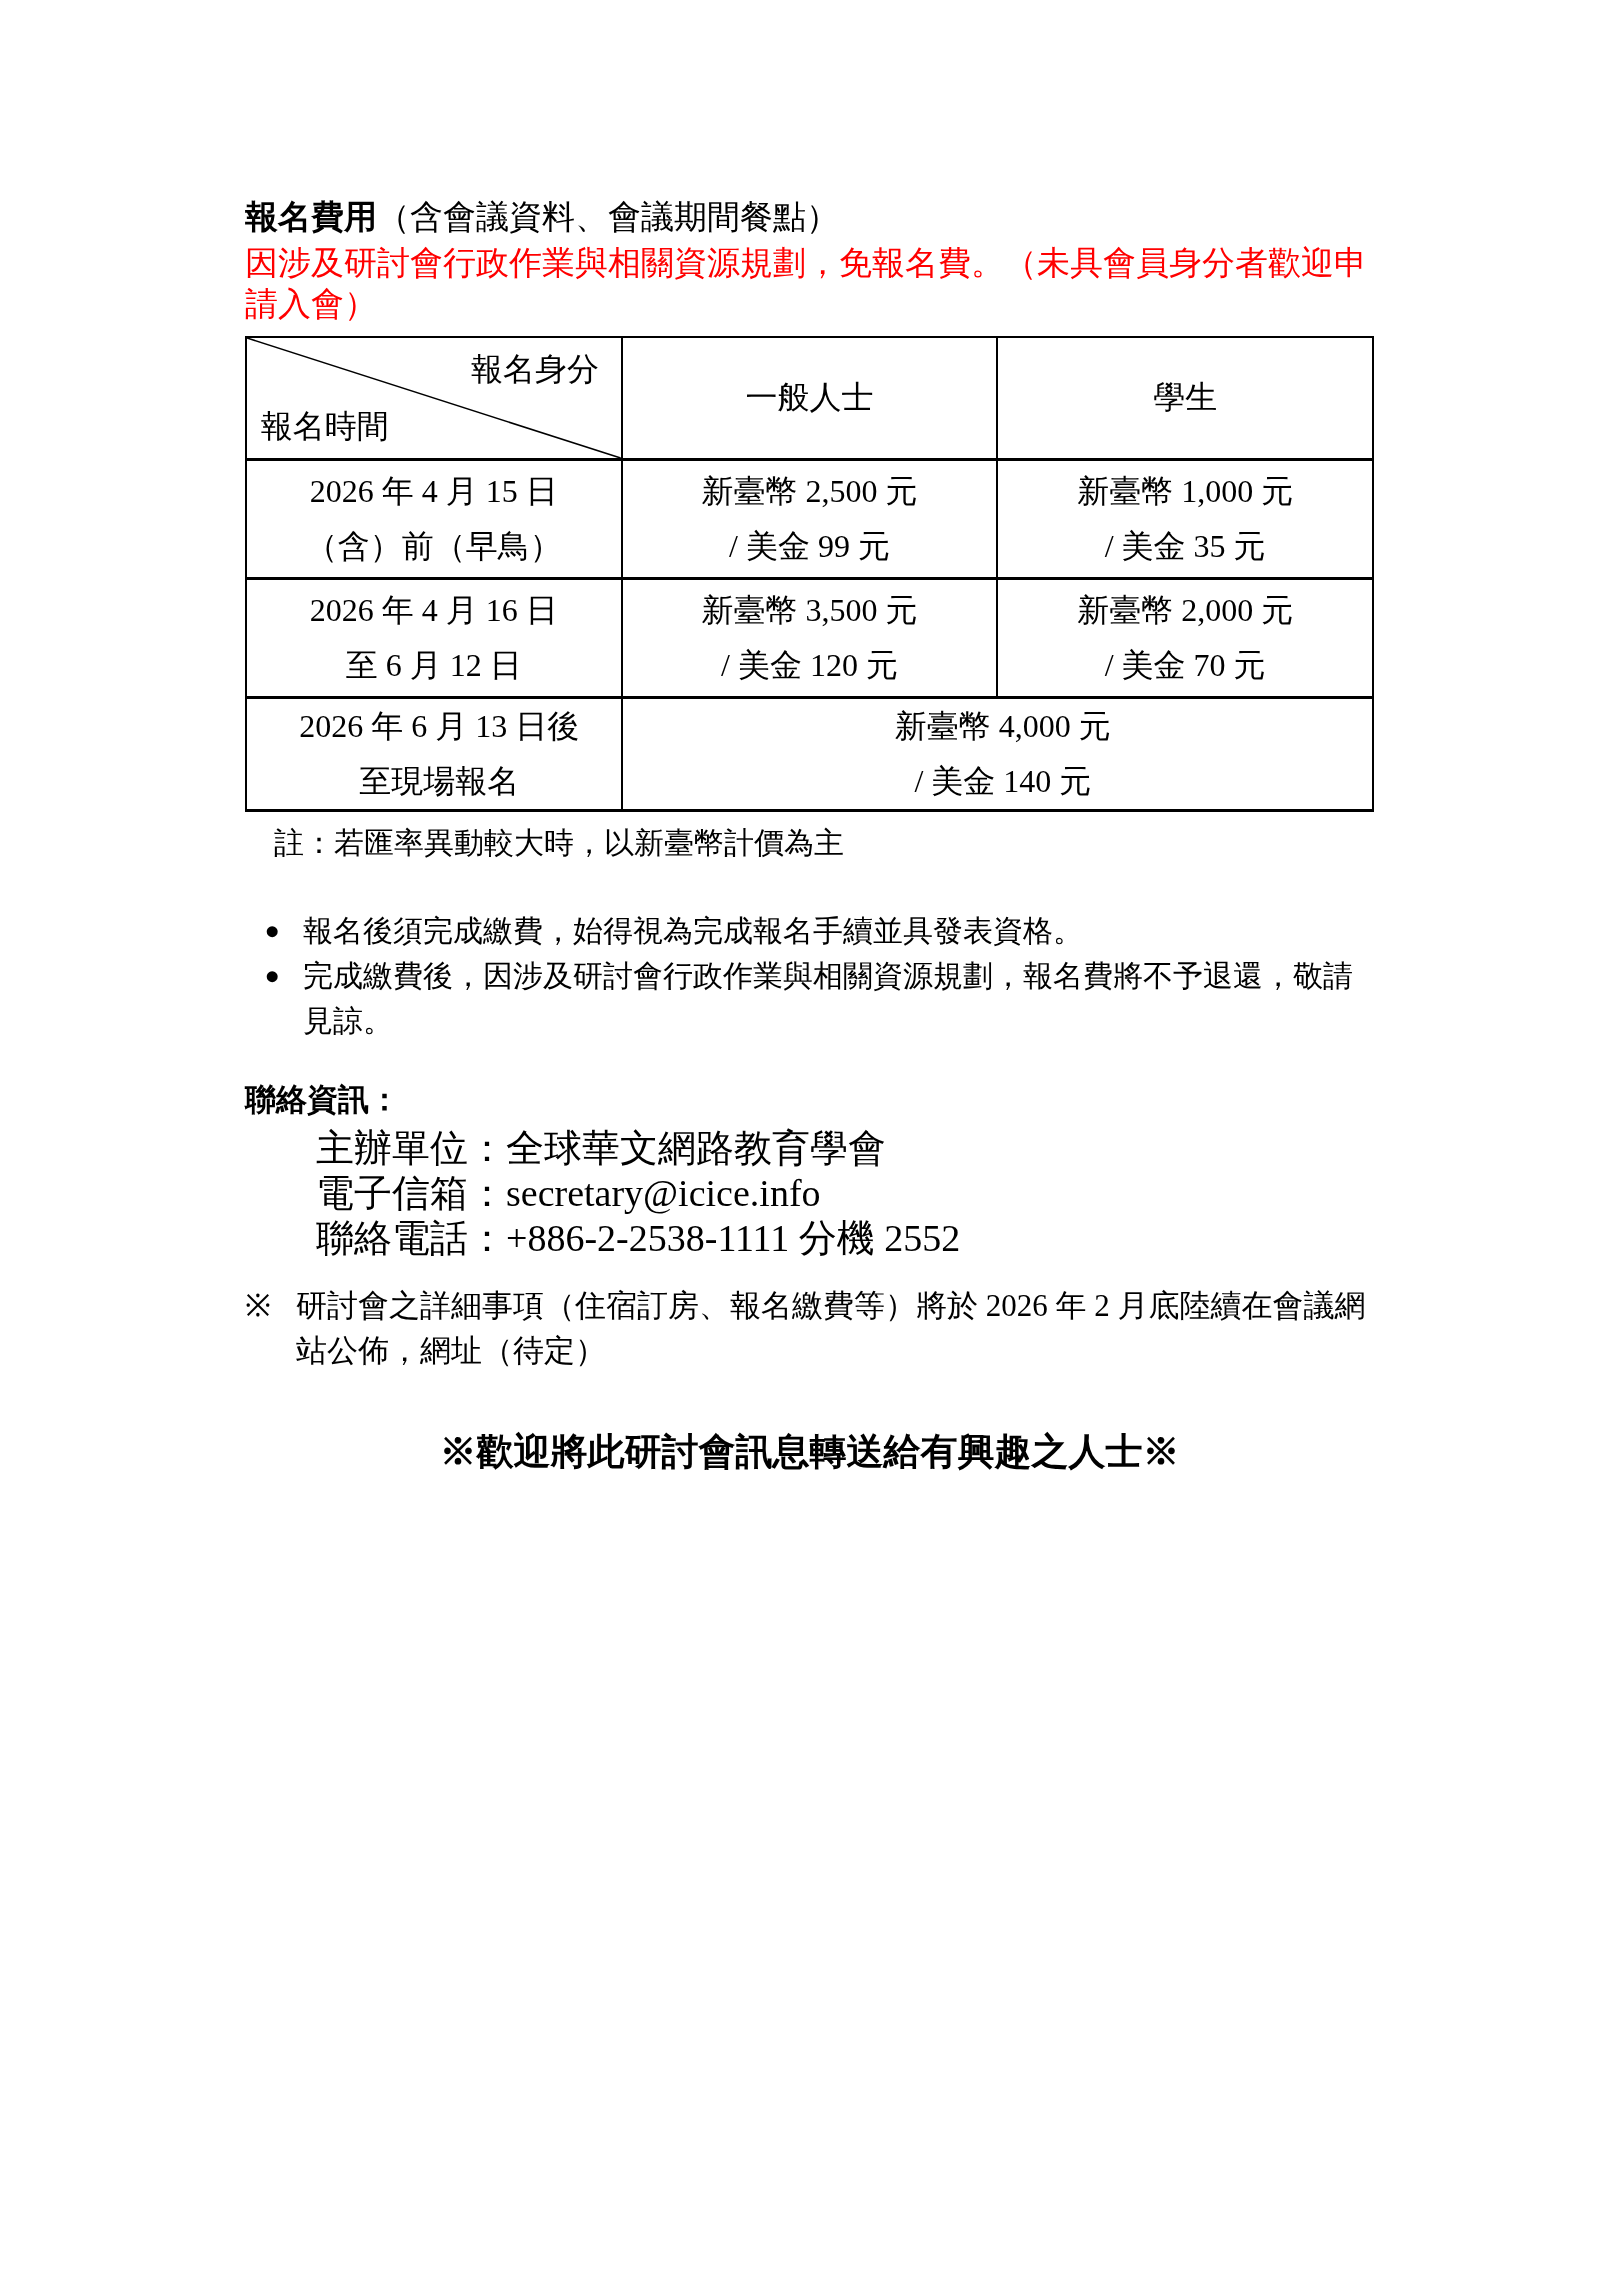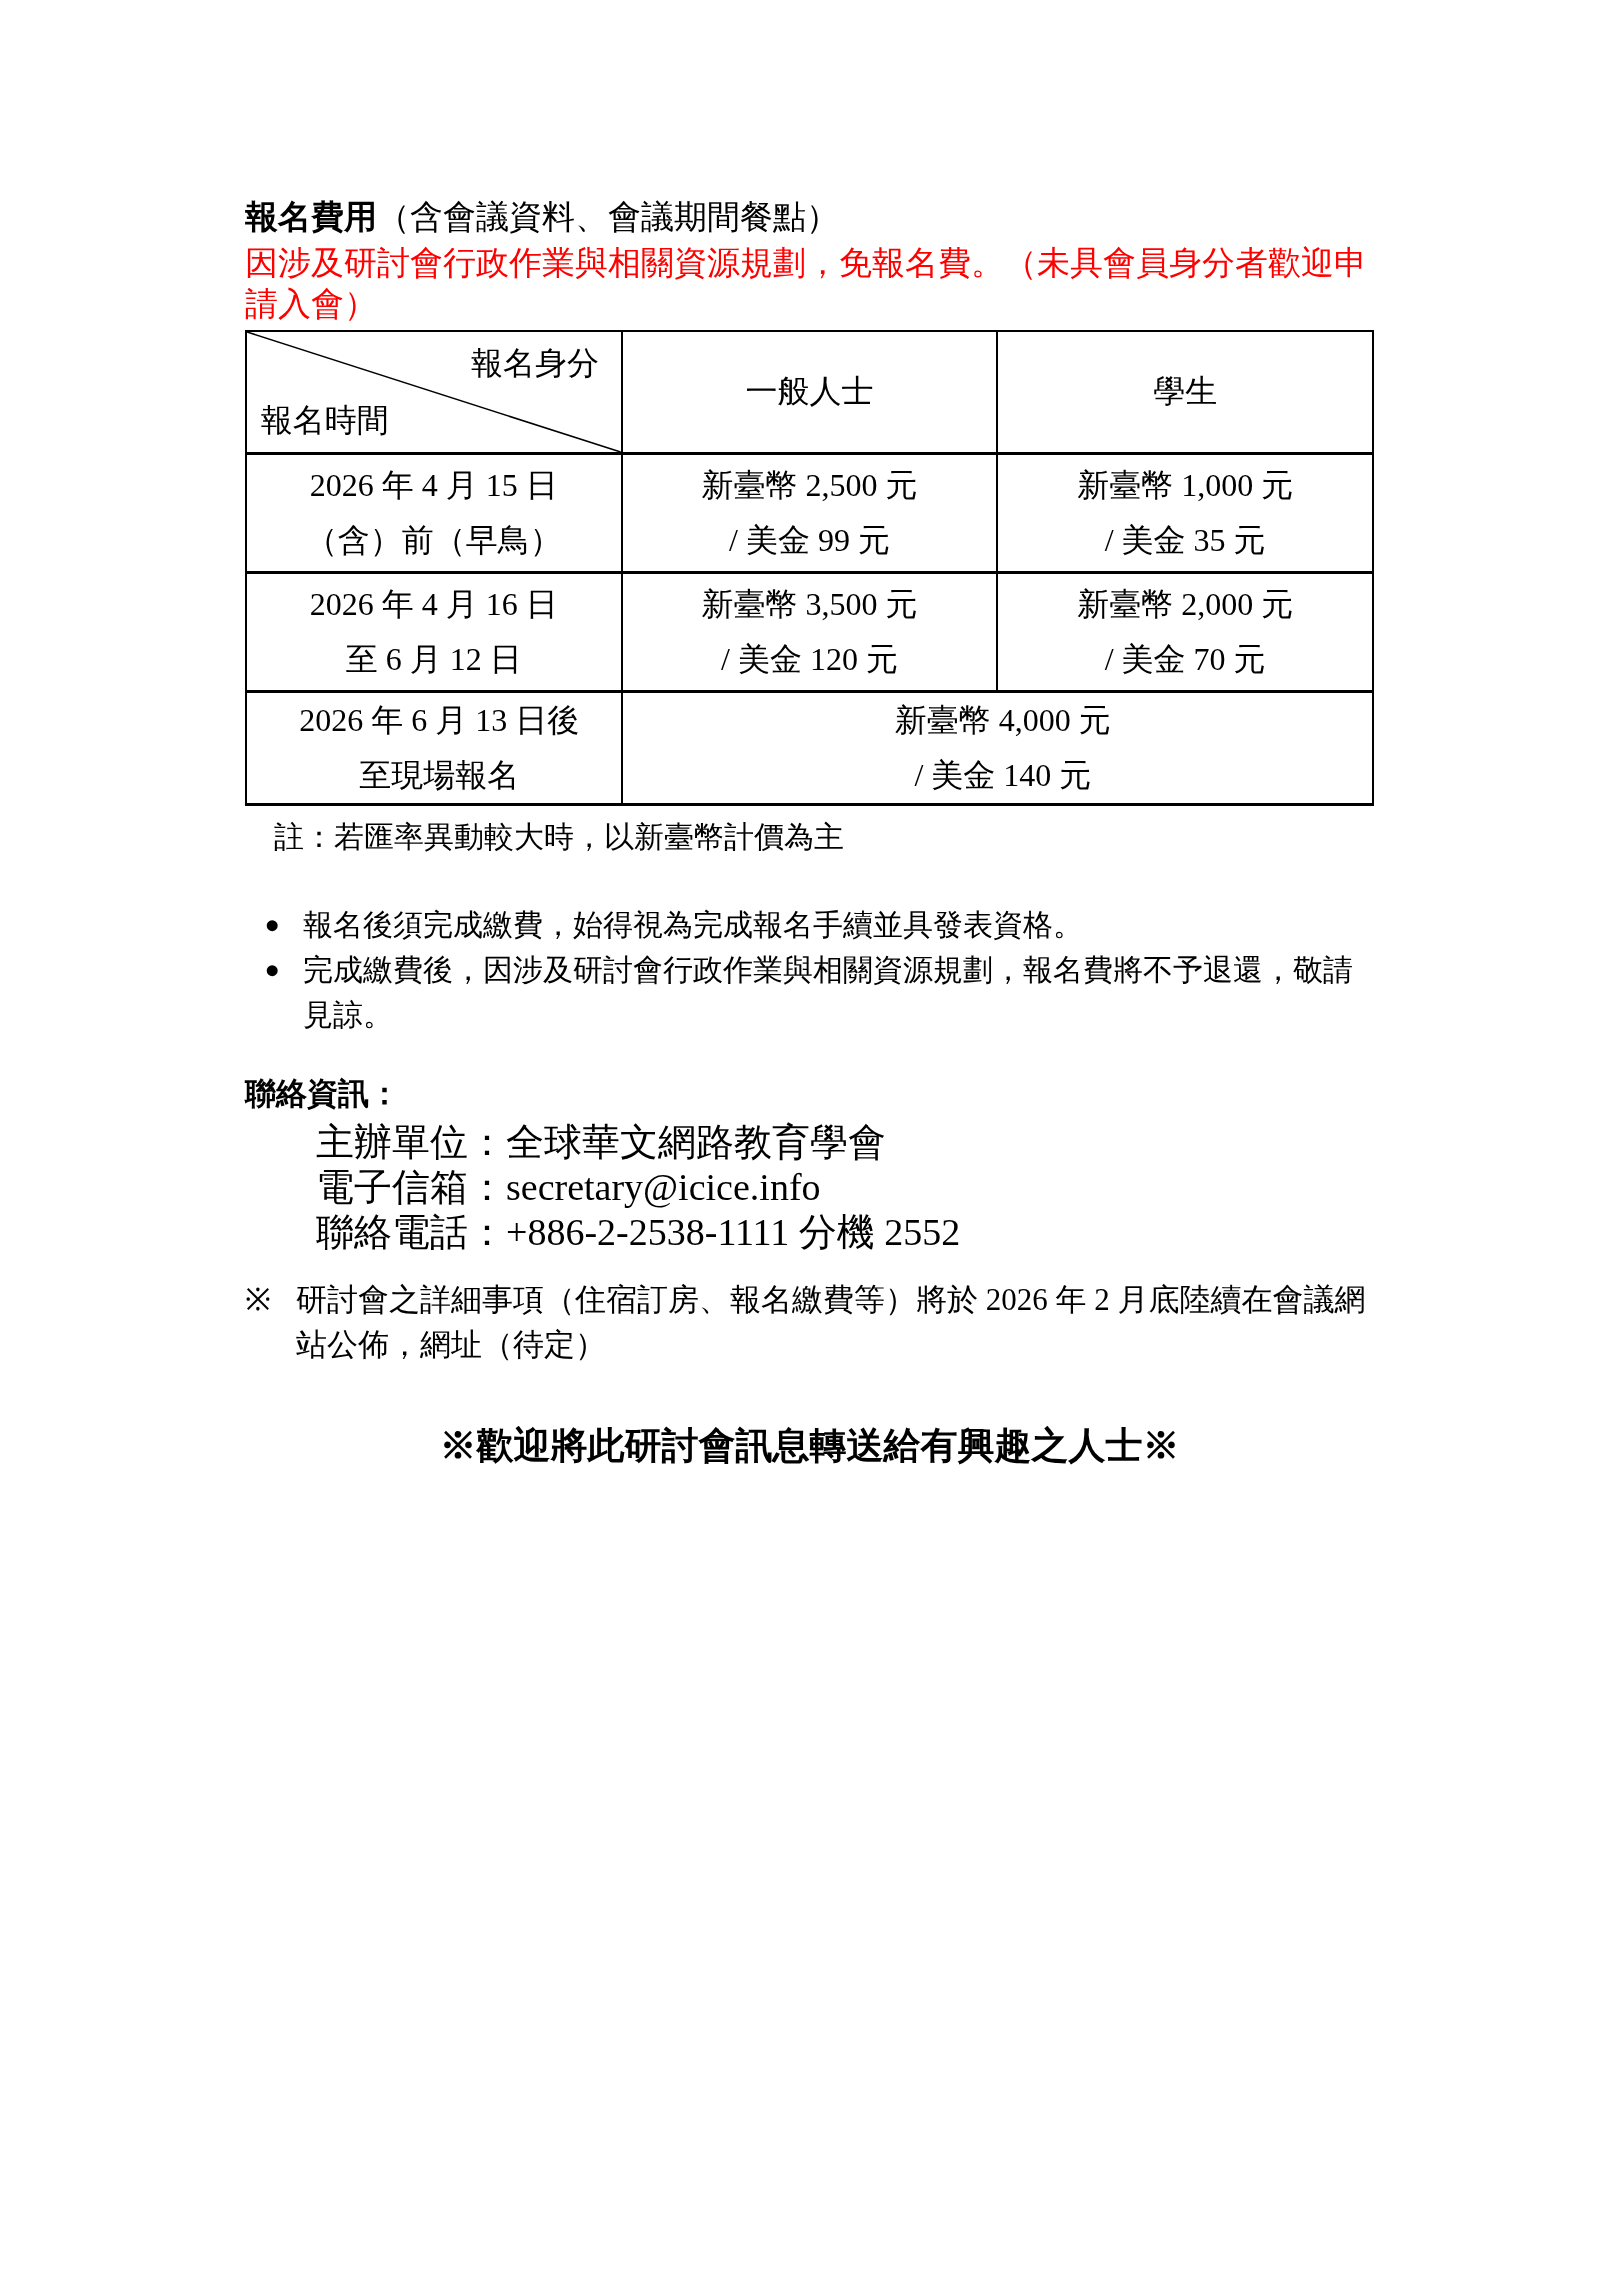--- a/index.html
+++ b/index.html
@@ -33,21 +33,21 @@
     margin: 3.9px 0 0 0;
     color: #ff0000;
     font-size: 33px;
     line-height: 41px;
   }
   
   table.fee-table {
     border-collapse: collapse;
     table-layout: fixed;
     width: 1129px;
-    margin-top: 5px;
+    margin-top: 11px;
   }
   table.fee-table td {
     border-left: 2px solid #000;
     border-right: 2px solid #000;
     border-top: 2px solid #000;
     border-bottom: 3.9px solid #000;
     padding: 0;
     text-align: center;
     vertical-align: middle;
     font-size: 32px;

